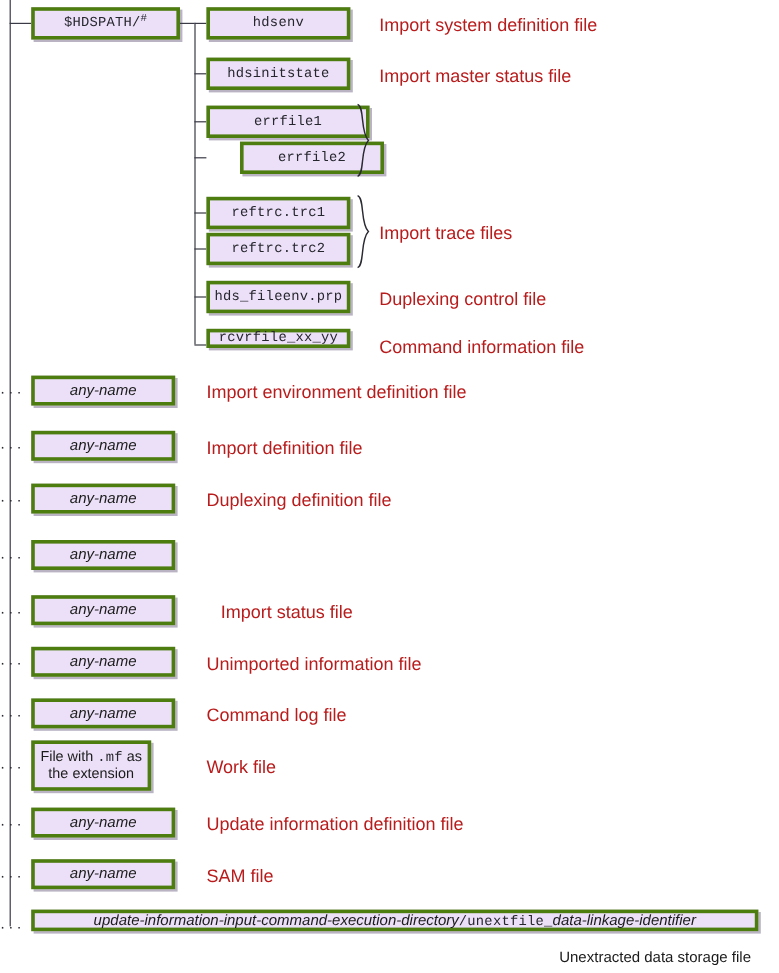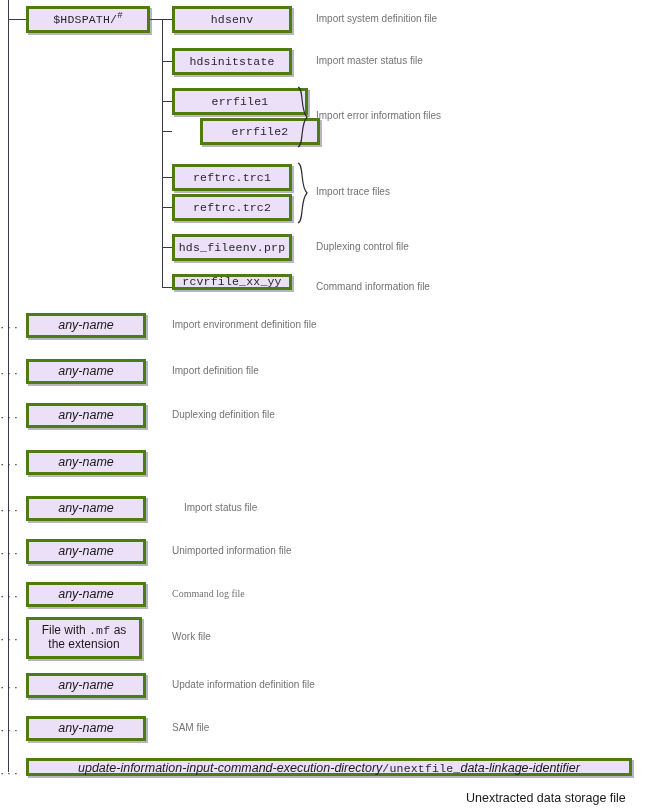--- a/index.html
+++ b/index.html
@@ -48,22 +48,22 @@
   .sup{
     font-family:"Liberation Mono","DejaVu Sans Mono",monospace;
     font-size:9px;
     vertical-align:super;
     line-height:0;
   }
 
   
   .label{
     position:absolute;
-    font-size:10px;
-    color:#737373;
+    font-size:15px;
+    color:#b91c1c;
     white-space:nowrap;
   }
 
   
   .dots{
     position:absolute;
     font-size:13px;
     letter-spacing:2.5px;
     color:#2a2a33;
     white-space:nowrap;
@@ -117,21 +117,20 @@
   <div class="hline" style="left:162px;top:131px;width:10px;"></div>
   <div class="node" style="left:172px;top:118px;width:120px;height:27px;margin-left:28px;">
     <span class="mono">errfile2</span>
   </div>
 
   <div class="brace" style="left:296px;top:86px;">
     <svg width="14" height="62" viewBox="0 0 14 62">
       <path d="M2 1 C8 3, 4 24, 11 31 C4 38, 8 59, 2 61" fill="none" stroke="#2a2a33" stroke-width="1.2"></path>
     </svg>
   </div>
-  <div class="label" style="left:316px;top:110px;">Import error information files</div>
 
   <div class="hline" style="left:162px;top:177px;width:10px;"></div>
   <div class="node" style="left:172px;top:164px;width:120px;height:27px;">
     <span class="mono">reftrc.trc1</span>
   </div>
 
   <div class="hline" style="left:162px;top:207px;width:10px;"></div>
   <div class="node" style="left:172px;top:194px;width:120px;height:27px;">
     <span class="mono">reftrc.trc2</span>
   </div>
@@ -187,24 +186,24 @@
   <div class="dots" style="left:0px;top:545px;">···</div>
   <div class="node" style="left:26px;top:539px;width:120px;height:25px;">
     <span class="ital">any-name</span>
   </div>
   <div class="label" style="left:172px;top:545px;">Unimported information file</div>
 
   <div class="dots" style="left:0px;top:588px;">···</div>
   <div class="node" style="left:26px;top:582px;width:120px;height:25px;">
     <span class="ital">any-name</span>
   </div>
-  <div class="label" style="left:172px;top:588px;font-family:Liberation Serif, serif;">Command log file</div>
+  <div class="label" style="left:172px;top:588px;">Command log file</div>
 
   <div class="dots" style="left:0px;top:631px;">···</div>
-  <div class="node" style="left:26px;top:617px;width:116px;height:42px;">
+  <div class="node" style="left:26px;top:617px;width:100px;height:42px;">
     <span class="plain" style="font-size:12px;">
       <span>File with </span><span class="mono">.mf</span><span> as</span><br><span>the extension</span>
     </span>
   </div>
   <div class="label" style="left:172px;top:631px;">Work file</div>
 
   <div class="dots" style="left:0px;top:679px;">···</div>
   <div class="node" style="left:26px;top:673px;width:120px;height:25px;">
     <span class="ital">any-name</span>
   </div>

